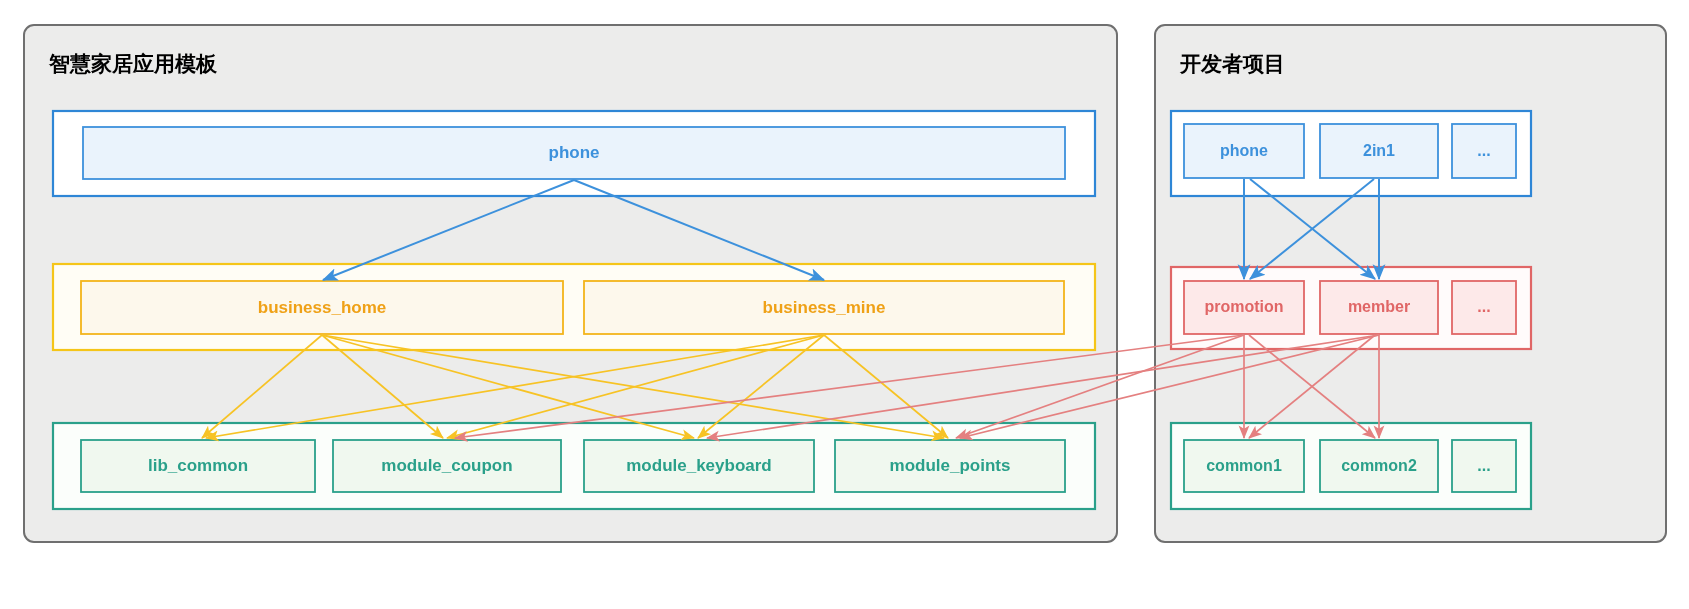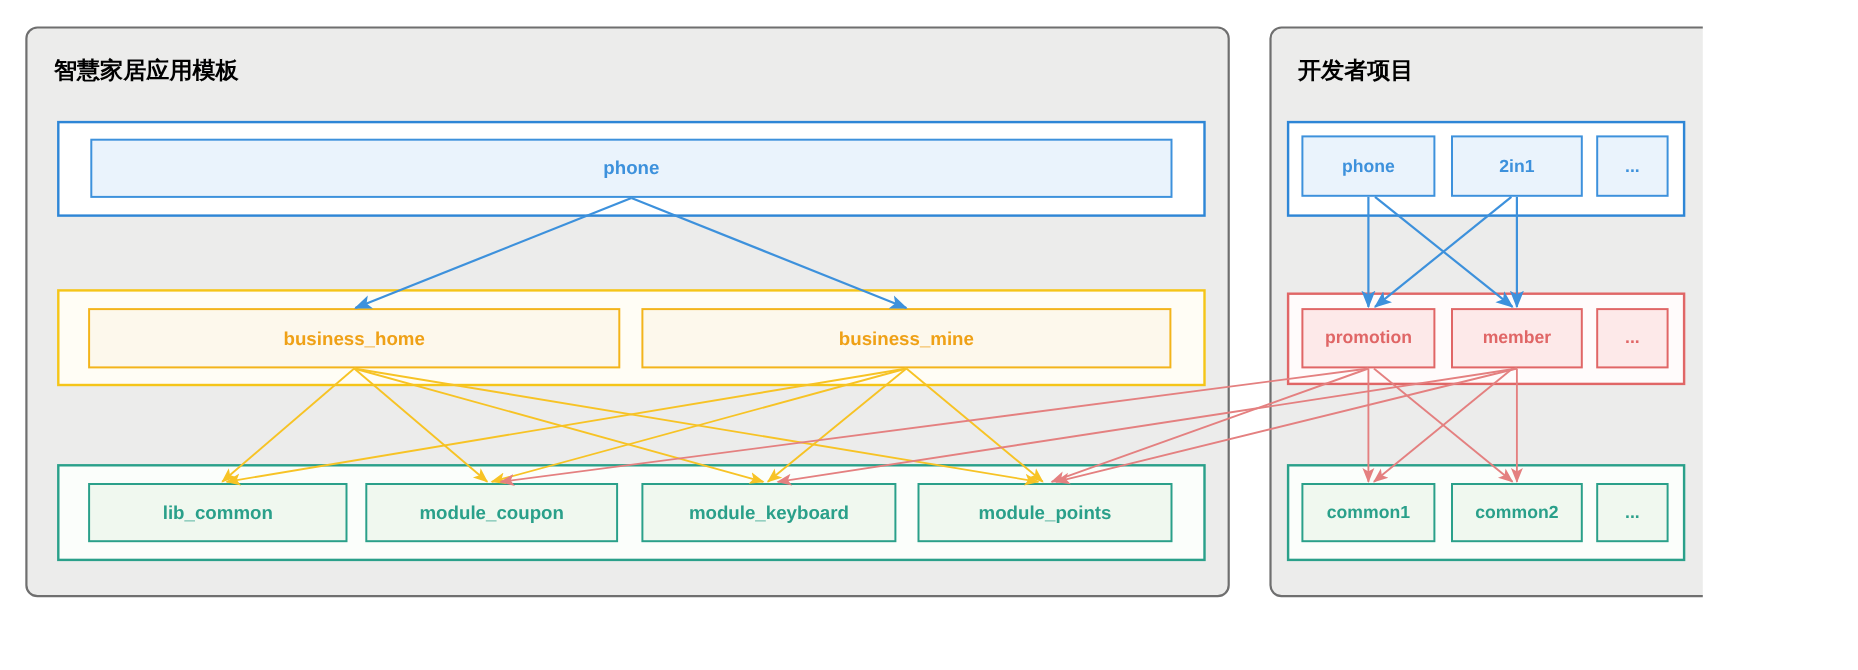--- a/index.html
+++ b/index.html
@@ -5,21 +5,21 @@
   html, body {
     margin: 0;
     padding: 0;
     background: #ffffff;
   }
   body {
     font-family: "Liberation Sans", "DejaVu Sans", sans-serif;
   }
   #stage {
     position: relative;
-    width: 1548px;
+    width: 1689px;
     height: 609px;
     background: #ffffff;
     overflow: hidden;
   }
   svg#diagram {
     position: absolute;
     left: 0;
     top: 0;
     width: 1689px;
     height: 609px;

